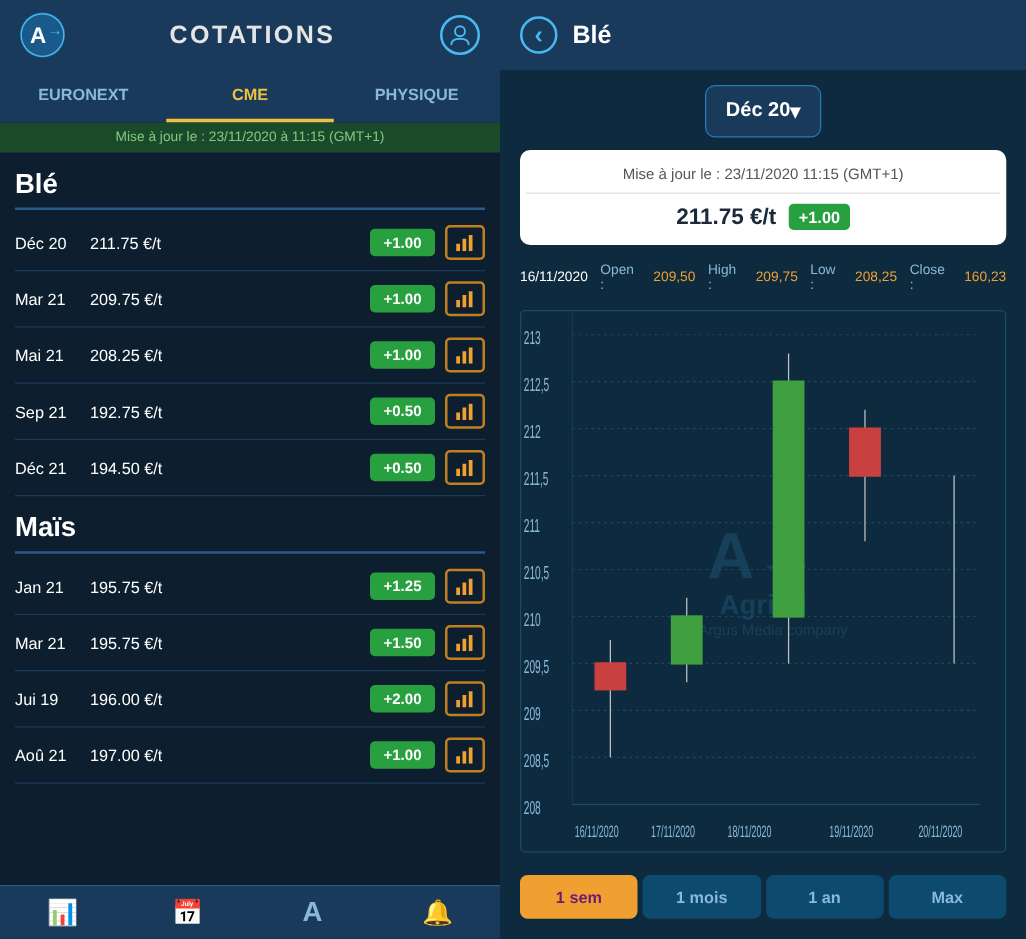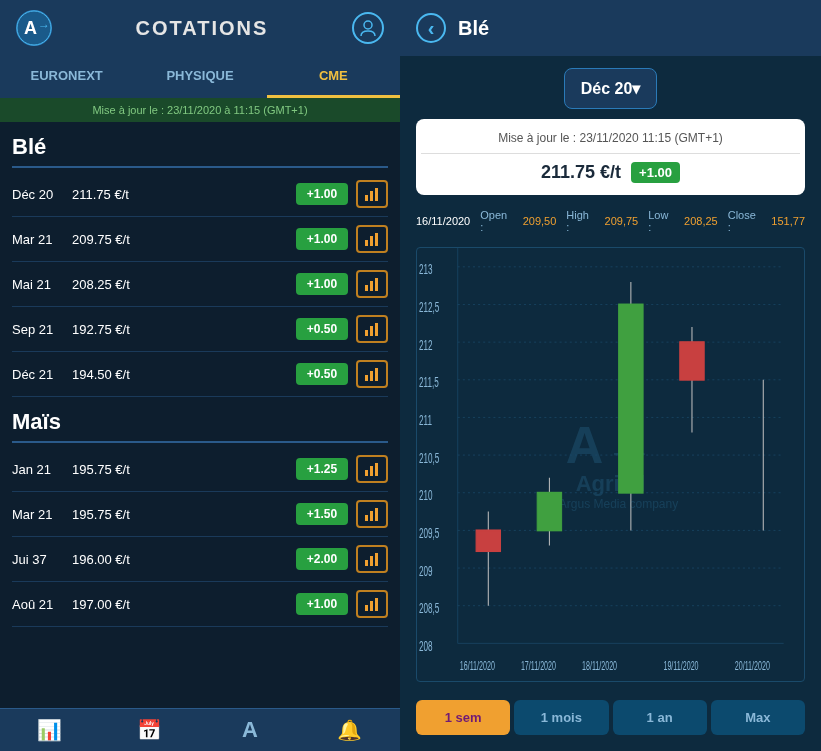--- a/index.html
+++ b/index.html
@@ -329,22 +329,22 @@
     <div class="user-icon">
       <svg width="20" height="20" viewBox="0 0 20 20">
         <circle cx="10" cy="7" r="4" fill="none" stroke="#4ab8f0" stroke-width="1.5"></circle>
         <path d="M3 18 Q3 13 10 13 Q17 13 17 18" fill="none" stroke="#4ab8f0" stroke-width="1.5"></path>
       </svg>
     </div>
   </div>
 
   <div class="tabs">
     <div class="tab">EURONEXT</div>
+    <div class="tab active">CME</div>
     <div class="tab">PHYSIQUE</div>
-    <div class="tab active">CME</div>
   </div>
 
   <div class="update-bar">Mise à jour le : 23/11/2020 à 11:15 (GMT+1)</div>
 
   <div class="content-scroll">
 
     <div class="section-title">Blé</div>
     <div class="section-divider"></div>
 
     <div class="quote-row">
@@ -435,21 +435,21 @@
       <div class="chart-btn">
         <svg width="16" height="14" viewBox="0 0 16 14">
             <rect x="1" y="8" width="3" height="6" fill="#f0a030"></rect>
             <rect x="6" y="4" width="3" height="10" fill="#f0a030"></rect>
             <rect x="11" y="1" width="3" height="13" fill="#f0a030"></rect>
           </svg>
       </div>
     </div>
 
     <div class="quote-row">
-      <span class="quote-period">Jui 37</span>
+      <span class="quote-period">Jui 19</span>
       <span class="quote-price">196.00 €/t</span>
       <span class="quote-change">+2.00</span>
       <div class="chart-btn">
         <svg width="16" height="14" viewBox="0 0 16 14">
             <rect x="1" y="8" width="3" height="6" fill="#f0a030"></rect>
             <rect x="6" y="4" width="3" height="10" fill="#f0a030"></rect>
             <rect x="11" y="1" width="3" height="13" fill="#f0a030"></rect>
           </svg>
       </div>
     </div>
@@ -512,21 +512,21 @@
 
     <div style="display:flex; align-items:center; gap:10px; padding: 4px 0;">
       <span style="color:white;font-size:11px;">16/11/2020</span>
       <span style="color:#8ab8d8;font-size:11px;">Open :</span>
       <span style="color:#f0a030;font-size:11px;">209,50</span>
       <span style="color:#8ab8d8;font-size:11px;">High :</span>
       <span style="color:#f0a030;font-size:11px;">209,75</span>
       <span style="color:#8ab8d8;font-size:11px;">Low :</span>
       <span style="color:#f0a030;font-size:11px;">208,25</span>
       <span style="color:#8ab8d8;font-size:11px;">Close :</span>
-      <span style="color:#f0a030;font-size:11px;">151,77</span>
+      <span style="color:#f0a030;font-size:11px;">160,23</span>
     </div>
 
     <div class="chart-area">
 
       <div class="chart-watermark">
         <div style="font-size:52px;font-weight:bold;color:#4ab8f0;line-height:1;">A→</div>
         <div style="color:#4ab8f0;font-size:22px;font-weight:bold;">Agritel</div>
         <div style="color:#4ab8f0;font-size:12px;">an Argus Media company</div>
       </div>
 

